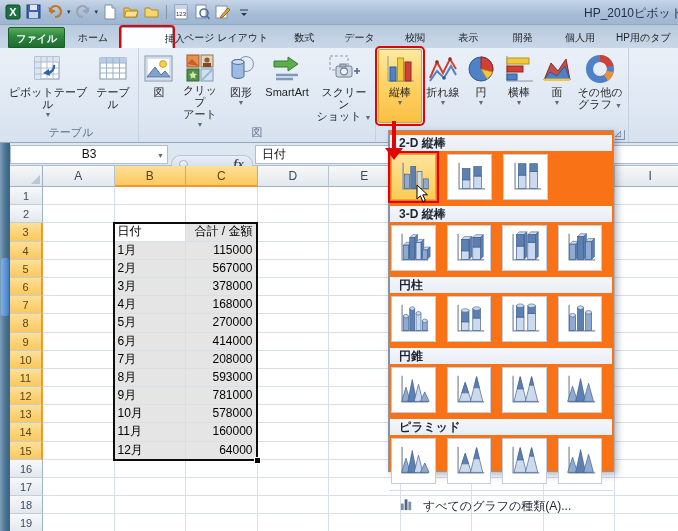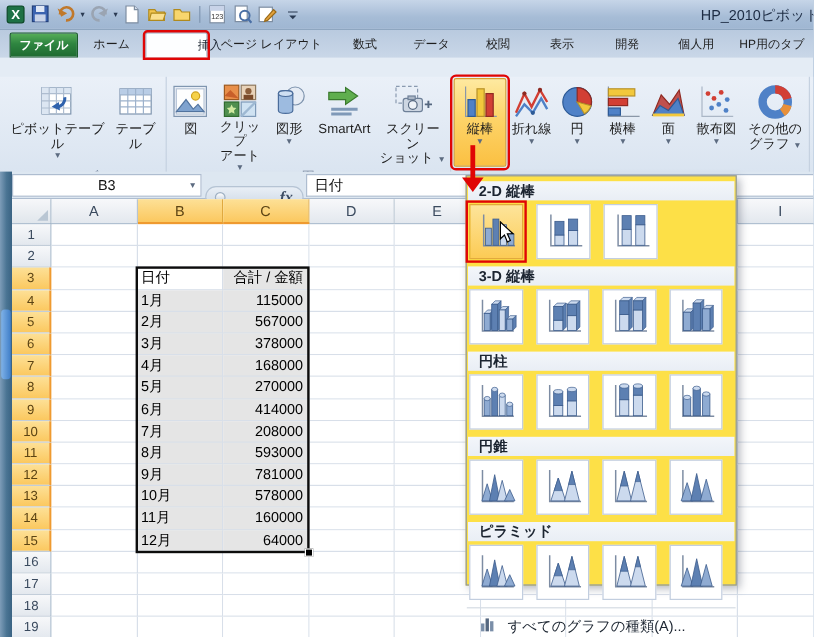--- a/index.html
+++ b/index.html
@@ -21,21 +21,21 @@
     background:linear-gradient(#b9cadf,#c9d7e8);display:flex;align-items:flex-end;padding-left:8px;}
   .tab{height:21px;line-height:21px;padding:0;text-align:center;font-size:10px;color:#1e1e1e;
     margin-right:3px;border-radius:2px 2px 0 0;white-space:nowrap;}
   .tab.file{background:linear-gradient(#57ad59,#2e8540 45%,#1f6b31);color:#fff;
     border:1px solid #1a5c2a;font-weight:bold;}
   .tab.selected{background:#fdfeff;border:1px solid #9aabbf;border-bottom:1px solid #fdfeff;color:#17202c;padding-left:43px;}
   .tab.annotated{outline:2px solid #e00505;outline-offset:0px;}
   
   .ribbon{position:absolute;left:0;top:48px;width:678px;height:95px;
     background:linear-gradient(#eaf0f8,#dfe8f3 60%,#d7e2ef);border-bottom:1px solid #93a6bd;
-    display:flex;padding-left:4px;margin-top:16px;}
+    display:flex;padding-left:4px;}
   .rgroup{display:flex;flex-direction:column;border-right:1px solid #c5d1e0;padding:1px 2px 0 2px;}
   .rbuttons{display:flex;align-items:flex-start;height:76px;}
   .rbtn{display:flex;flex-direction:column;align-items:center;padding-top:2px;height:74px;
     font-size:11px;color:#1e1e1e;text-align:center;line-height:12px;border:1px solid transparent;border-radius:2px;}
   .rbtn .ric{width:34px;height:34px;display:flex;align-items:center;justify-content:center;}
   .rbtn .ddk{font-size:7px;color:#5c6b80;line-height:8px;margin-top:1px;}
   .rbtn.hl{background:linear-gradient(#fee9a0,#fdd469 45%,#fbc042);border:1px solid #d8a02e;}
   .rbtn.ann{outline:2px solid #e00505;outline-offset:1px;}
   .glabel{height:16px;font-size:11px;color:#5d6e88;text-align:center;line-height:15px;}
   .launcher{position:absolute;right:3px;bottom:2px;width:10px;height:10px;border:1px solid #8094ad;
@@ -81,21 +81,21 @@
     font-size:12px;color:#000;line-height:17px;overflow:hidden;white-space:nowrap;background:#fff;}
   .cell.sel{background:#e5e5e5;}
   .cell.active{background:#fff;}
   .cell.txt{padding-left:3px;text-align:left;}
   .cell.num{padding-right:4px;text-align:right;}
   .selbox{position:absolute;left:70px;top:35px;width:145px;height:239px;border:2px solid #0c0c0c;
     pointer-events:none;}
   .selbox .handle{position:absolute;right:-5px;bottom:-5px;width:7px;height:7px;background:#000;
     border:1px solid #fff;}
   
-  .gallery{position:absolute;left:388px;top:146px;width:226px;height:342px;background:#fde047;
+  .gallery{position:absolute;left:388px;top:130px;width:226px;height:342px;background:#f97316;
     border:1px solid #8b96a4;box-shadow:3px 3px 7px rgba(40,50,70,.35);z-index:10;padding-top:1px;}
   .gsec-title{margin:3px 1px 2px 1px;padding:1px 9px;font-size:12px;font-weight:bold;color:#1b2430;
     line-height:14px;background:linear-gradient(#f3f6fa,#e9eef5);}
   .gtiles{display:flex;height:50px;padding:1px 0 1px 2px;}
   .gtile{width:45px;height:46px;margin-right:11px;border:1px solid #c2cedf;background:#fff;
     display:flex;align-items:center;justify-content:center;}
   .gtile.sel{background:linear-gradient(#fde49a,#fccb55);border:1px solid #e2a93c;}
   .gtile.ann{outline:2px solid #e00505;outline-offset:1px;}
   .gfoot{margin-top:3px;border-top:1px solid #d5dbe3;padding:6px 10px;font-size:12px;color:#1b2430;
     display:flex;align-items:center;gap:9px;}
@@ -351,36 +351,20 @@
           </div>
           <div class="rbtn" style="width: 34px;">
             <span class="ric">
               <svg width="32" height="32">
                 <path d="M3 27 L10 10 L17 18 L25 6 L29 27 Z" fill="#c0504d" stroke="#8f2a22"></path>
                 <path d="M3 27 L9 19 L16 23 L24 13 L29 27 Z" fill="#4f81c7" stroke="#2d5a96"></path>
                 <rect x="3" y="25.6" width="26" height="2.4" fill="#f2c83c"></rect>
               </svg>
             </span>
             <span>面</span>
-            <span class="ddk">▼</span>
-          </div>
-          <div class="rbtn" style="width: 46px;">
-            <span class="ric">
-              <svg width="32" height="32">
-                <path d="M4 3 V28 H30" stroke="#aab6c6" fill="none"></path>
-                <circle cx="9" cy="9" r="2" fill="#d23f34"></circle>
-                <circle cx="14" cy="13" r="2" fill="#d23f34"></circle>
-                <circle cx="20" cy="8" r="2" fill="#d23f34"></circle>
-                <circle cx="12" cy="21" r="2" fill="#4f81c7"></circle>
-                <circle cx="18" cy="18" r="2" fill="#4f81c7"></circle>
-                <circle cx="25" cy="14" r="2" fill="#4f81c7"></circle>
-                <circle cx="24" cy="23" r="2" fill="#4f81c7"></circle>
-              </svg>
-            </span>
-            <span>散布図</span>
             <span class="ddk">▼</span>
           </div>
           <div class="rbtn" style="width: 52px;">
             <span class="ric">
               <svg width="32" height="32">
                 <circle cx="16" cy="16" r="10.5" fill="none" stroke="#4f81c7" stroke-width="7"></circle>
                 <path d="M16 5.5 A10.5 10.5 0 0 1 26.2 13.5" fill="none" stroke="#d23f34" stroke-width="7"></path>
                 <path d="M26.2 18.5 A10.5 10.5 0 0 1 22 24.8" fill="none" stroke="#e8903a" stroke-width="7"></path>
               </svg>
             </span>

